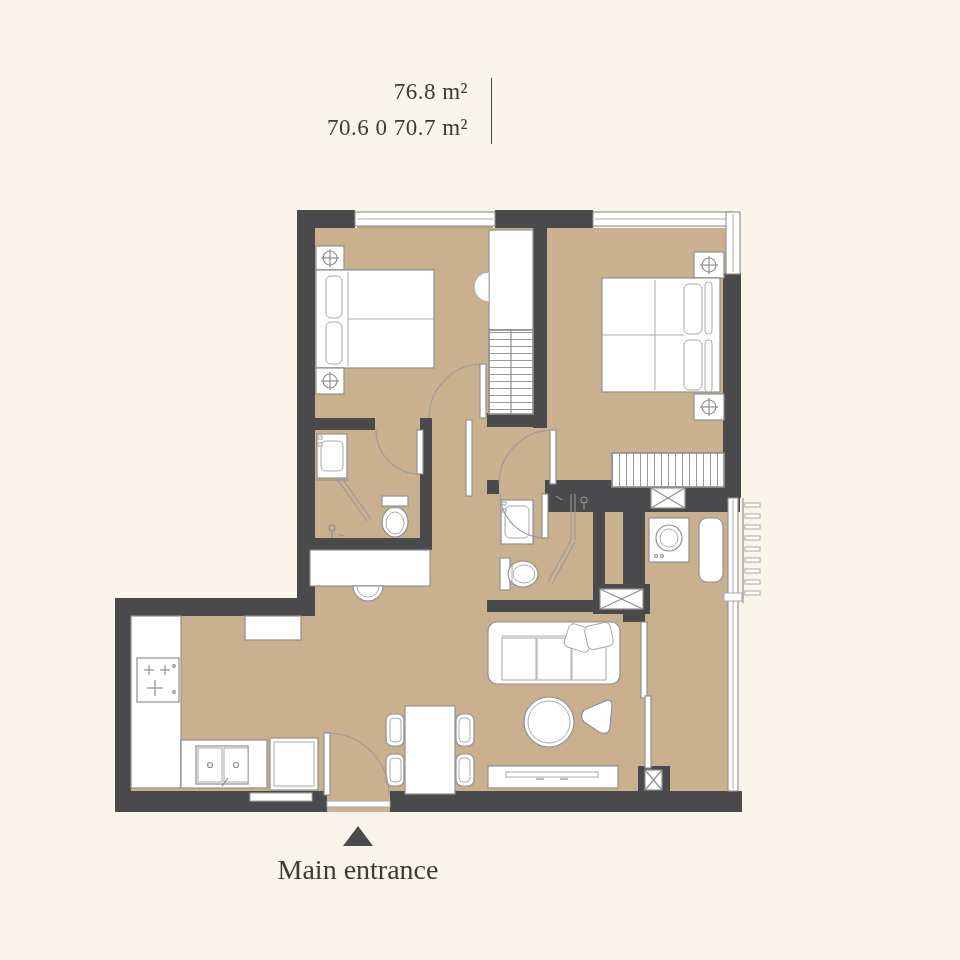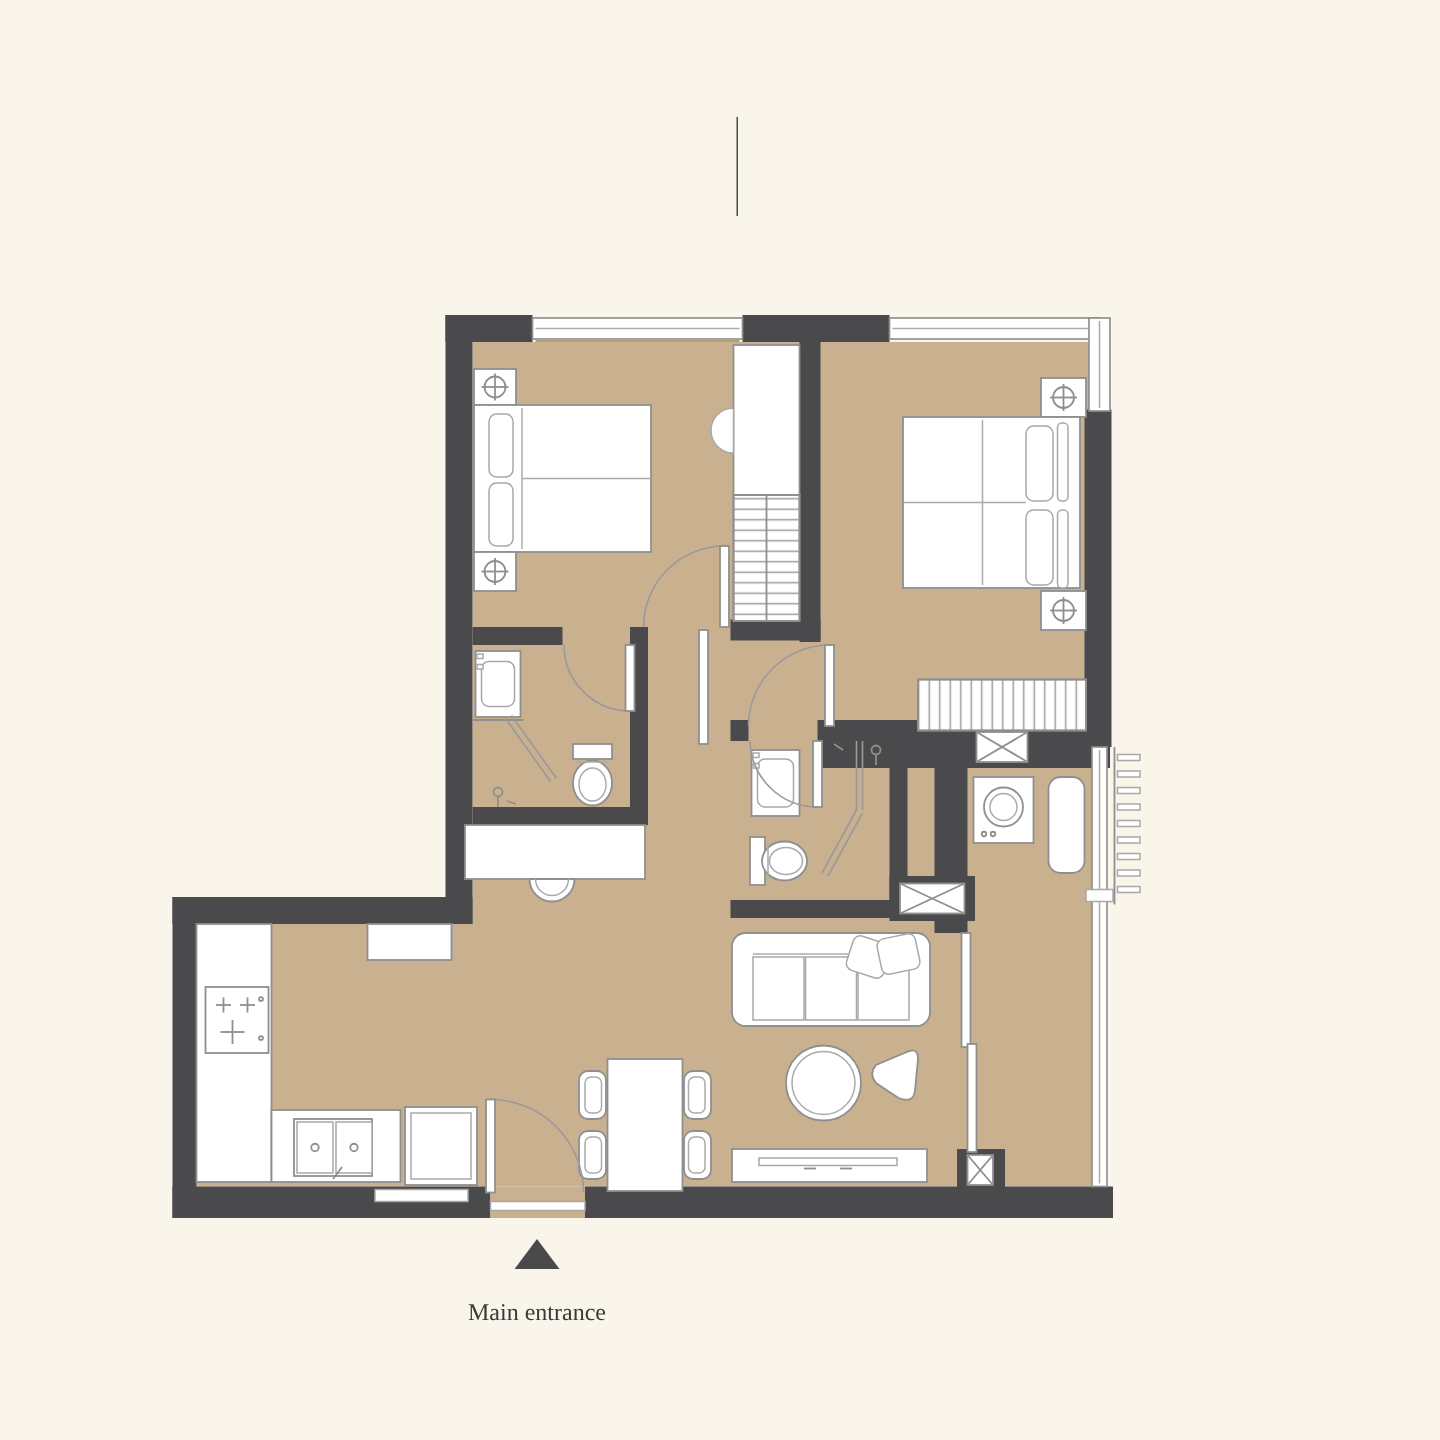--- a/index.html
+++ b/index.html
@@ -15,37 +15,41 @@
   .hdr{position:absolute;top:74px;left:250px;width:420px;height:80px;}
   .hdr .col-vals{position:absolute;left:0;top:0;width:218px;text-align:right;}
   .hdr .col-lbls{position:absolute;left:268px;top:0;width:140px;text-align:left;}
   .hdr .divider{position:absolute;left:241px;top:4px;width:1px;height:66px;background:var(--wall);}
   .hdr .row{font-size:23px;line-height:36px;letter-spacing:.5px;}
   
   .ftr{position:absolute;left:238px;top:826px;width:240px;text-align:center;}
   .ftr .tri{display:inline-block;width:0;height:0;border-left:15px solid transparent;
             border-right:15px solid transparent;border-bottom:20px solid var(--wall);}
   .ftr .t1{font-size:21px;margin-top:8px;}
-  .ftr .t2{font-size:16px;margin-top:16px;}
+  .ftr .t2{font-size:28px;margin-top:4px;}
   
   .wall{fill:var(--wall);stroke:none;}
   .floor{fill:var(--floor);stroke:none;}
   .fur{fill:#FFFFFF;stroke:var(--outline);stroke-width:1.2;}
   .fur2{fill:#FFFFFF;stroke:#A8A8A8;stroke-width:1;}
   .ln{fill:none;stroke:var(--outline);stroke-width:1.2;}
   .ln2{fill:none;stroke:#ABABAB;stroke-width:1;}
   .glass{fill:#FFFFFF;stroke:var(--outline);stroke-width:1.1;}
   .arc{fill:none;stroke:#9A9A9A;stroke-width:1.1;}
 </style>
 </head>
 <body>
 
 <div class="stage">
 
   <div class="hdr">
+    <div class="col-vals">
+      <div class="row">76.8 m²</div>
+      <div class="row">70.6 0 70.7 m²</div>
+    </div>
     <div class="divider"></div>
   </div>
 
   <svg width="960" height="960" viewBox="0 0 960 960">
     <defs>
       <pattern id="hatchH" width="8" height="7" patternUnits="userSpaceOnUse">
         <line x1="0" y1="3.5" x2="8" y2="3.5" stroke="#9A9A9A" stroke-width="1"></line>
       </pattern>
       <pattern id="hatchV" width="7" height="8" patternUnits="userSpaceOnUse">
         <line x1="3.5" y1="0" x2="3.5" y2="8" stroke="#9A9A9A" stroke-width="1"></line>

